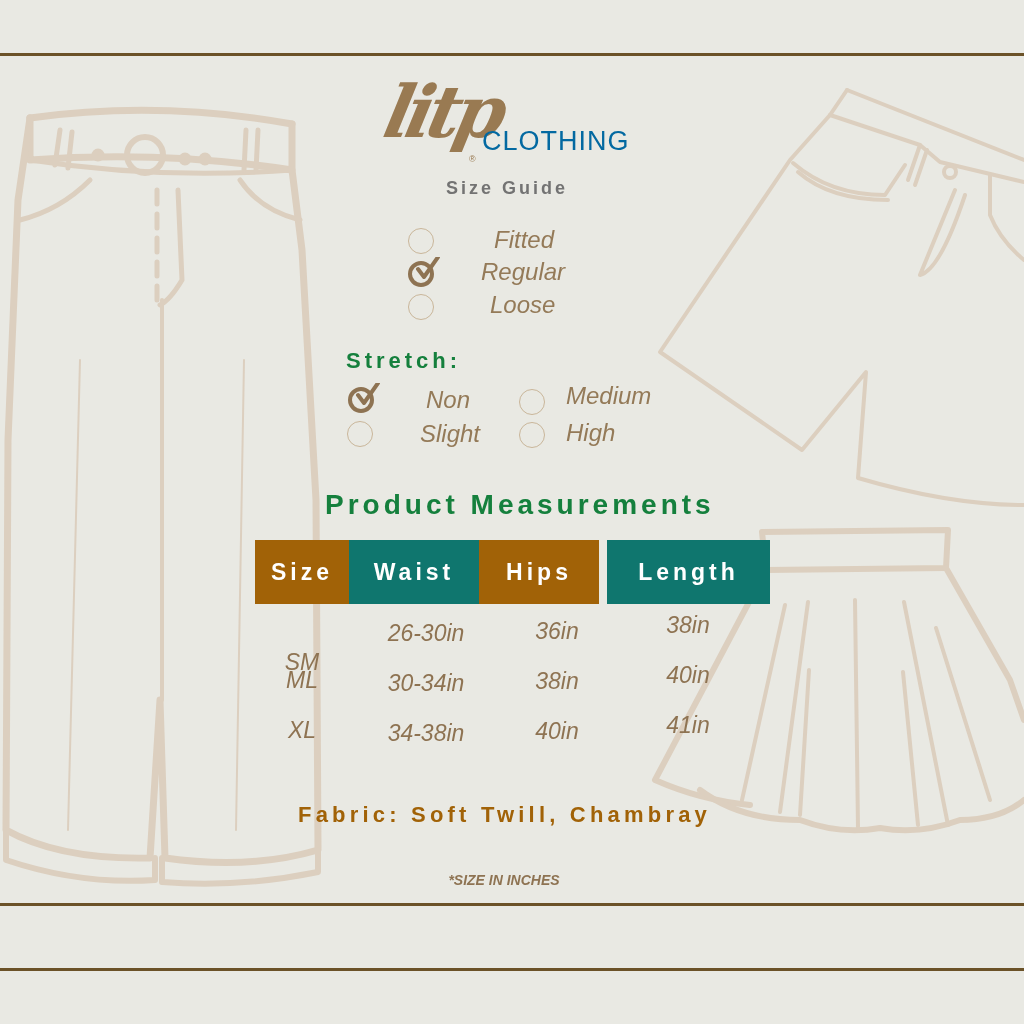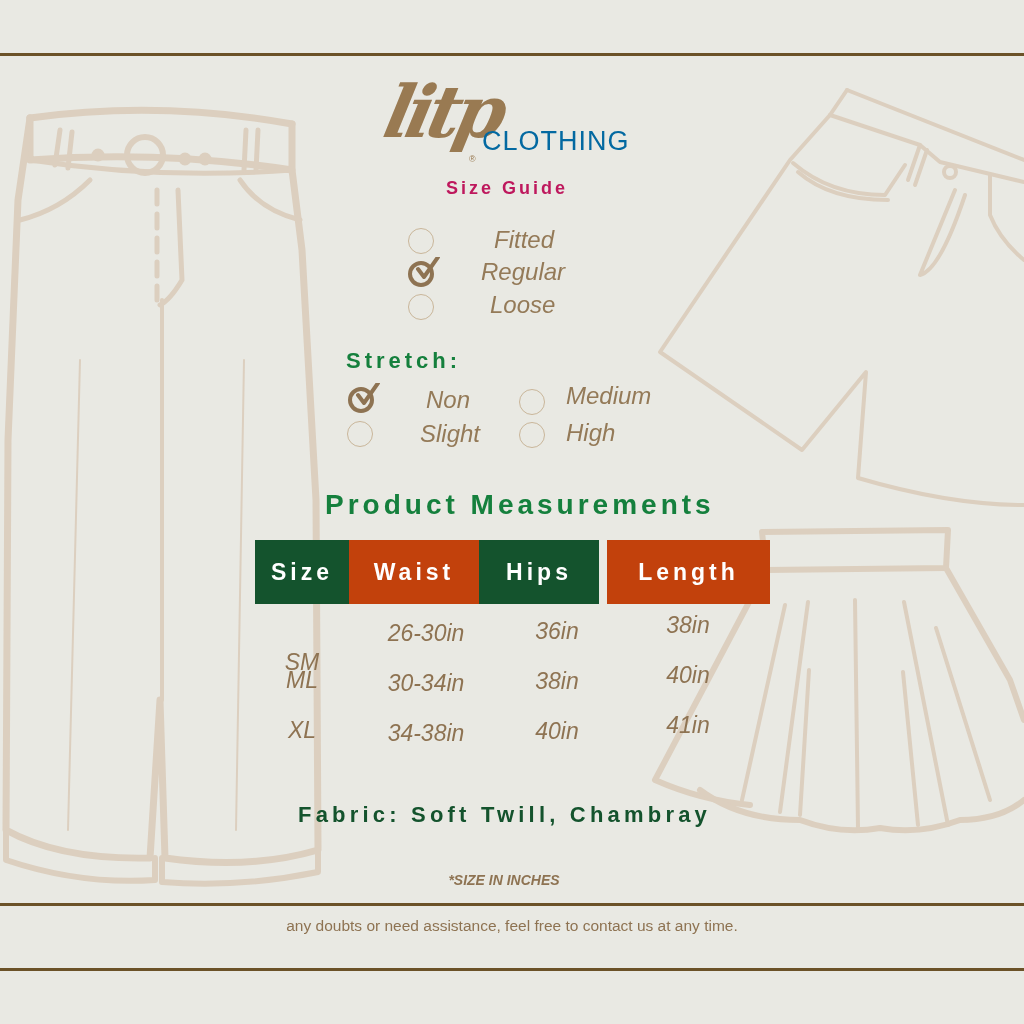--- a/index.html
+++ b/index.html
@@ -2,31 +2,31 @@
 <html><head>
 <meta charset="utf-8">
 <style>
   html, body { margin:0; padding:0; }
   body { width:1024px; height:1024px; background:#e9e9e3; position:relative; overflow:hidden; font-family:"Liberation Sans", sans-serif; }
   .rule { position:absolute; left:0; width:1024px; height:3px; background:#6b5228; }
   .bg-art { position:absolute; left:0; top:0; width:1024px; height:1024px; pointer-events:none; }
   .logo-script { position:absolute; left:386px; top:76px; font-family:"DejaVu Serif", serif; font-style:italic; font-weight:bold; font-size:72px; color:#997a52; letter-spacing:-6px; line-height:1; transform:skewX(-12deg); }
   .logo-reg { position:absolute; left:469px; top:154px; font-size:9px; color:#997a52; }
   .logo-word { position:absolute; left:482px; top:126px; font-size:27px; color:#0369a1; letter-spacing:1px; font-family:"Liberation Sans", sans-serif; }
-  .subtitle { position:absolute; left:446px; top:178px; font-size:18px; font-weight:bold; color:#be185d; letter-spacing:3px; }
+  .subtitle { position:absolute; left:446px; top:178px; font-size:18px; font-weight:bold; color:#737373; letter-spacing:3px; }
   .opt-label { position:absolute; font-style:italic; font-size:24px; color:#947a58; }
   .radio { position:absolute; width:26px; height:26px; border:1.5px solid #c9b69a; border-radius:50%; box-sizing:border-box; }
   .radio.checked { border:4px solid #8e7352; }
   .check-mark { position:absolute; left:2px; top:-8px; width:26px; height:26px; }
   .section-title { position:absolute; font-weight:bold; color:#15803d; letter-spacing:4px; }
   .th { position:absolute; top:540px; height:64px; display:flex; align-items:center; justify-content:center; color:#fff; font-weight:bold; font-size:23px; letter-spacing:4px; }
-  .th.dark { background:#14532d; }
-  .th.light { background:#c2410c;text-align:right; }
+  .th.dark { background:#a16207; }
+  .th.light { background:#0f766e;text-align:right; }
   .cell { position:absolute; font-style:italic; font-size:23px; color:#8e7352; text-align:center; }
-  .fabric { position:absolute; left:298px; top:802px; font-size:22px; font-weight:bold; color:#14532d; letter-spacing:4.2px; }
+  .fabric { position:absolute; left:298px; top:802px; font-size:22px; font-weight:bold; color:#a16207; letter-spacing:4.2px; }
   .note { position:absolute; left:0; width:1008px; top:872px; text-align:center; font-size:14px; font-weight:bold; font-style:italic; color:#8e7352; }
   .disclaimer { position:absolute; left:0; width:1024px; top:914px; text-align:center; font-size:15.5px; line-height:23px; color:#8e7352; }
 </style>
 </head>
 <body>
 
 <div class="rule" style="top:53px;"></div>
 <div class="rule" style="top:903px;"></div>
 <div class="rule" style="top:968px;"></div>
 
@@ -143,14 +143,13 @@
   <div class="cell" style="left:262px; width:80px; top:717px;">XL</div>
   <div class="cell" style="left:366px; width:120px; top:720px;">34-38in</div>
   <div class="cell" style="left:507px; width:100px; top:718px;">40in</div>
   <div class="cell" style="left:638px; width:100px; top:712px;">41in</div>
 </div>
 
 <div class="fabric">Fabric: Soft Twill, Chambray</div>
 <div class="note">*SIZE IN INCHES</div>
 
 <div class="disclaimer">
-  <div>any doubts or need assistance, feel free to contact us at any time.</div>
 </div>
 
 </body></html>

